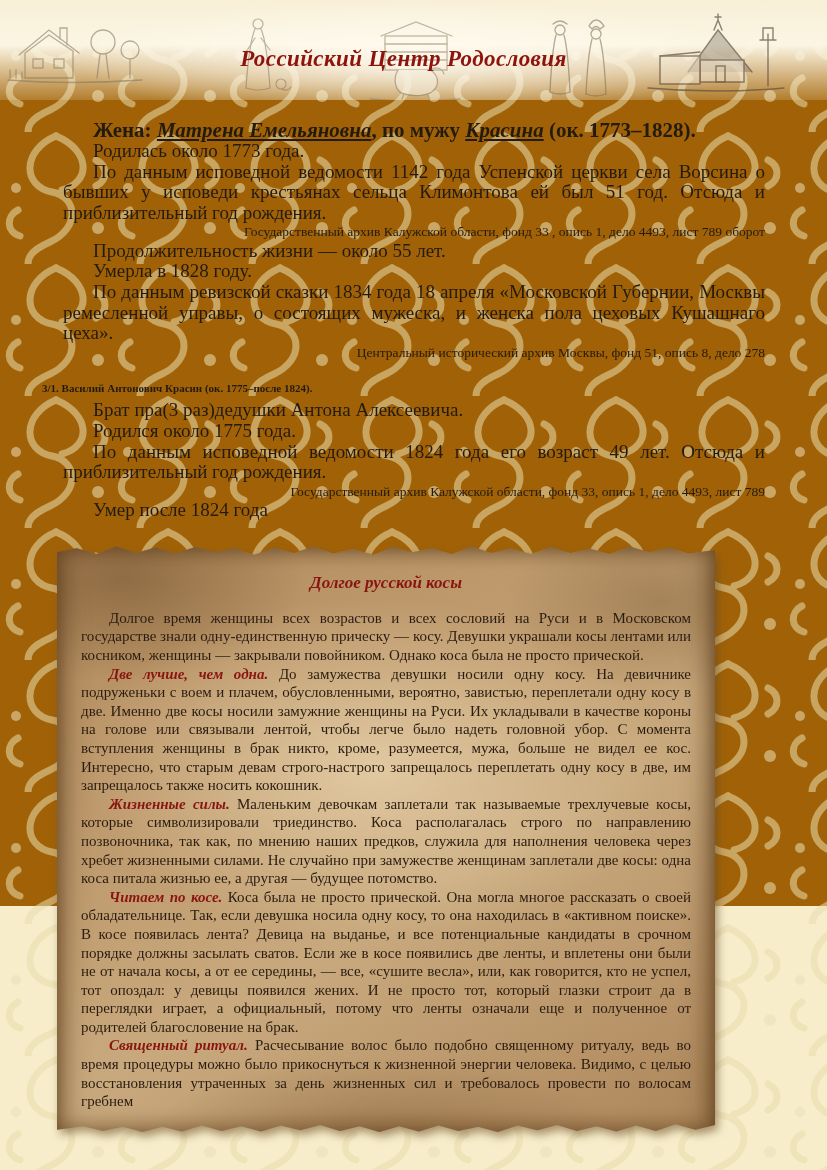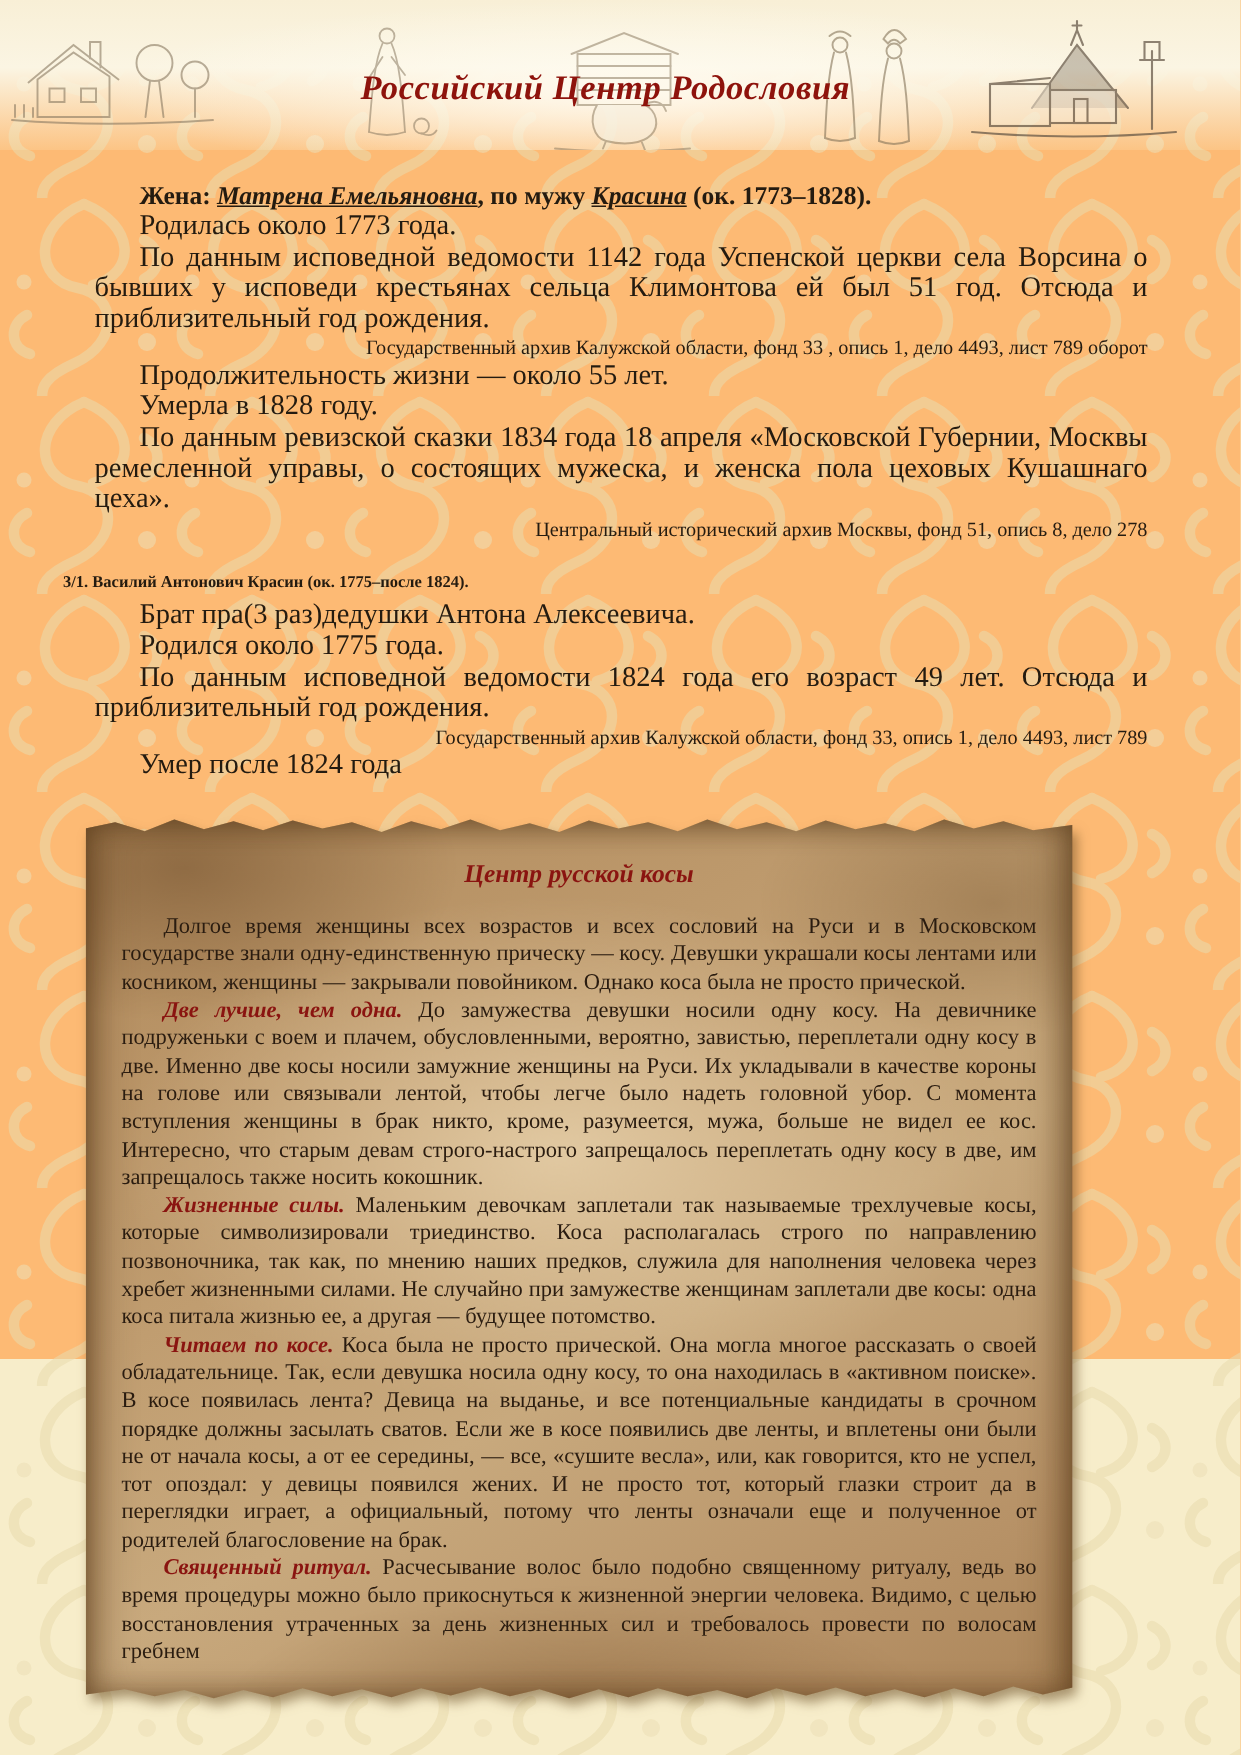--- a/index.html
+++ b/index.html
@@ -1,32 +1,32 @@
 <!DOCTYPE html>
 <html lang="ru"><head>
 <meta charset="utf-8">
 <style>
   html,body{margin:0;padding:0;}
   body{width:827px;height:1170px;overflow:hidden;background:#f7edca;}
-  .page{position:relative;width:827px;height:906px;background:#fdba74;
+  .page{position:relative;width:827px;height:906px;background:#a16207;
         font-family:"Liberation Serif","DejaVu Serif",serif;color:#241b10;}
   .damask{position:absolute;left:0;top:0;z-index:0;pointer-events:none;}
 
   
   header.banner{position:relative;z-index:2;height:100px;
     background:radial-gradient(ellipse 55% 80% at 50% 60%, rgba(255,252,242,.9), rgba(255,252,242,0) 75%),
                linear-gradient(180deg,#f8efd6 0%,#fbf5e3 45%,rgba(247,237,202,.2) 100%);}
   .header-art{position:absolute;left:0;top:0;}
   .site-title{position:absolute;left:0;right:20px;top:46px;text-align:center;
     font-size:23px;font-weight:bold;font-style:italic;color:#8e130c;letter-spacing:.4px;}
 
   
   main{position:relative;z-index:1;padding:20px 62px 0 63px;}
   p{margin:0;font-size:19px;line-height:20.6px;text-align:justify;text-indent:30px;}
-  .intro{font-weight:bold;font-size:17px;line-height:21px;}
+  .intro{font-weight:bold;font-size:21px;line-height:21px;}
   .plink{font-weight:bold;font-style:italic;text-decoration:underline;color:#241b10;cursor:pointer;}
   .src{font-size:13.5px;line-height:17.5px;text-align:right;}
   .bi{font-weight:bold;font-style:italic;}
   h3.entry-heading{margin:16px 0 1px -21px;font-size:11px;line-height:22px;font-weight:bold;}
 
   
   .torn-wrap{margin:22px 0 0 -6px;width:658px;filter:drop-shadow(3px 5px 4px rgba(104,74,34,.55));}
   .torn{position:relative;width:658px;padding:24px 24px 26px 24px;box-sizing:border-box;
     color:#2a1c10;
     background:
@@ -141,21 +141,21 @@
       <h3 class="entry-heading">3/1. Василий Антонович Красин (ок. 1775–после 1824).</h3>
       <p>Брат пра(3 раз)дедушки Антона Алексеевича.</p>
       <p>Родился около 1775 года.</p>
       <p>По данным исповедной ведомости 1824 года его возраст 49 лет. Отсюда и приблизительный год рождения.</p>
       <p class="src">Государственный архив Калужской области, фонд 33, опись 1, дело 4493, лист 789</p>
       <p>Умер после 1824 года</p>
     </section>
 
     <div class="torn-wrap">
       <article class="torn">
-        <h2>Центр русской косы</h2>
+        <h2>Долгое русской косы</h2>
         <p><span class="lead"></span> <span>Долгое время женщины всех возрастов и всех сословий на Руси и в Московском государстве знали одну-единственную прическу — косу. Девушки украшали косы лентами или косником, женщины — закрывали повойником. Однако коса была не просто прической.</span></p>
         <p><span class="lead">Две лучше, чем одна.</span> <span>До замужества девушки носили одну косу. На девичнике подруженьки с воем и плачем, обусловленными, вероятно, завистью, переплетали одну косу в две. Именно две косы носили замужние женщины на Руси. Их укладывали в качестве короны на голове или связывали лентой, чтобы легче было надеть головной убор. С момента вступления женщины в брак никто, кроме, разумеется, мужа, больше не видел ее кос. Интересно, что старым девам строго-настрого запрещалось переплетать одну косу в две, им запрещалось также носить кокошник.</span></p>
         <p><span class="lead">Жизненные силы.</span> <span>Маленьким девочкам заплетали так называемые трехлучевые косы, которые символизировали триединство. Коса располагалась строго по направлению позвоночника, так как, по мнению наших предков, служила для наполнения человека через хребет жизненными силами. Не случайно при замужестве женщинам заплетали две косы: одна коса питала жизнью ее, а другая — будущее потомство.</span></p>
         <p><span class="lead">Читаем по косе.</span> <span>Коса была не просто прической. Она могла многое рассказать о своей обладательнице. Так, если девушка носила одну косу, то она находилась в «активном поиске». В косе появилась лента? Девица на выданье, и все потенциальные кандидаты в срочном порядке должны засылать сватов. Если же в косе появились две ленты, и вплетены они были не от начала косы, а от ее середины, — все, «сушите весла», или, как говорится, кто не успел, тот опоздал: у девицы появился жених. И не просто тот, который глазки строит да в переглядки играет, а официальный, потому что ленты означали еще и полученное от родителей благословение на брак.</span></p>
         <p><span class="lead">Священный ритуал.</span> <span>Расчесывание волос было подобно священному ритуалу, ведь во время процедуры можно было прикоснуться к жизненной энергии человека. Видимо, с целью восстановления утраченных за день жизненных сил и требовалось провести по волосам гребнем</span></p>
       </article>
     </div>
 
   </main>
 </div>

